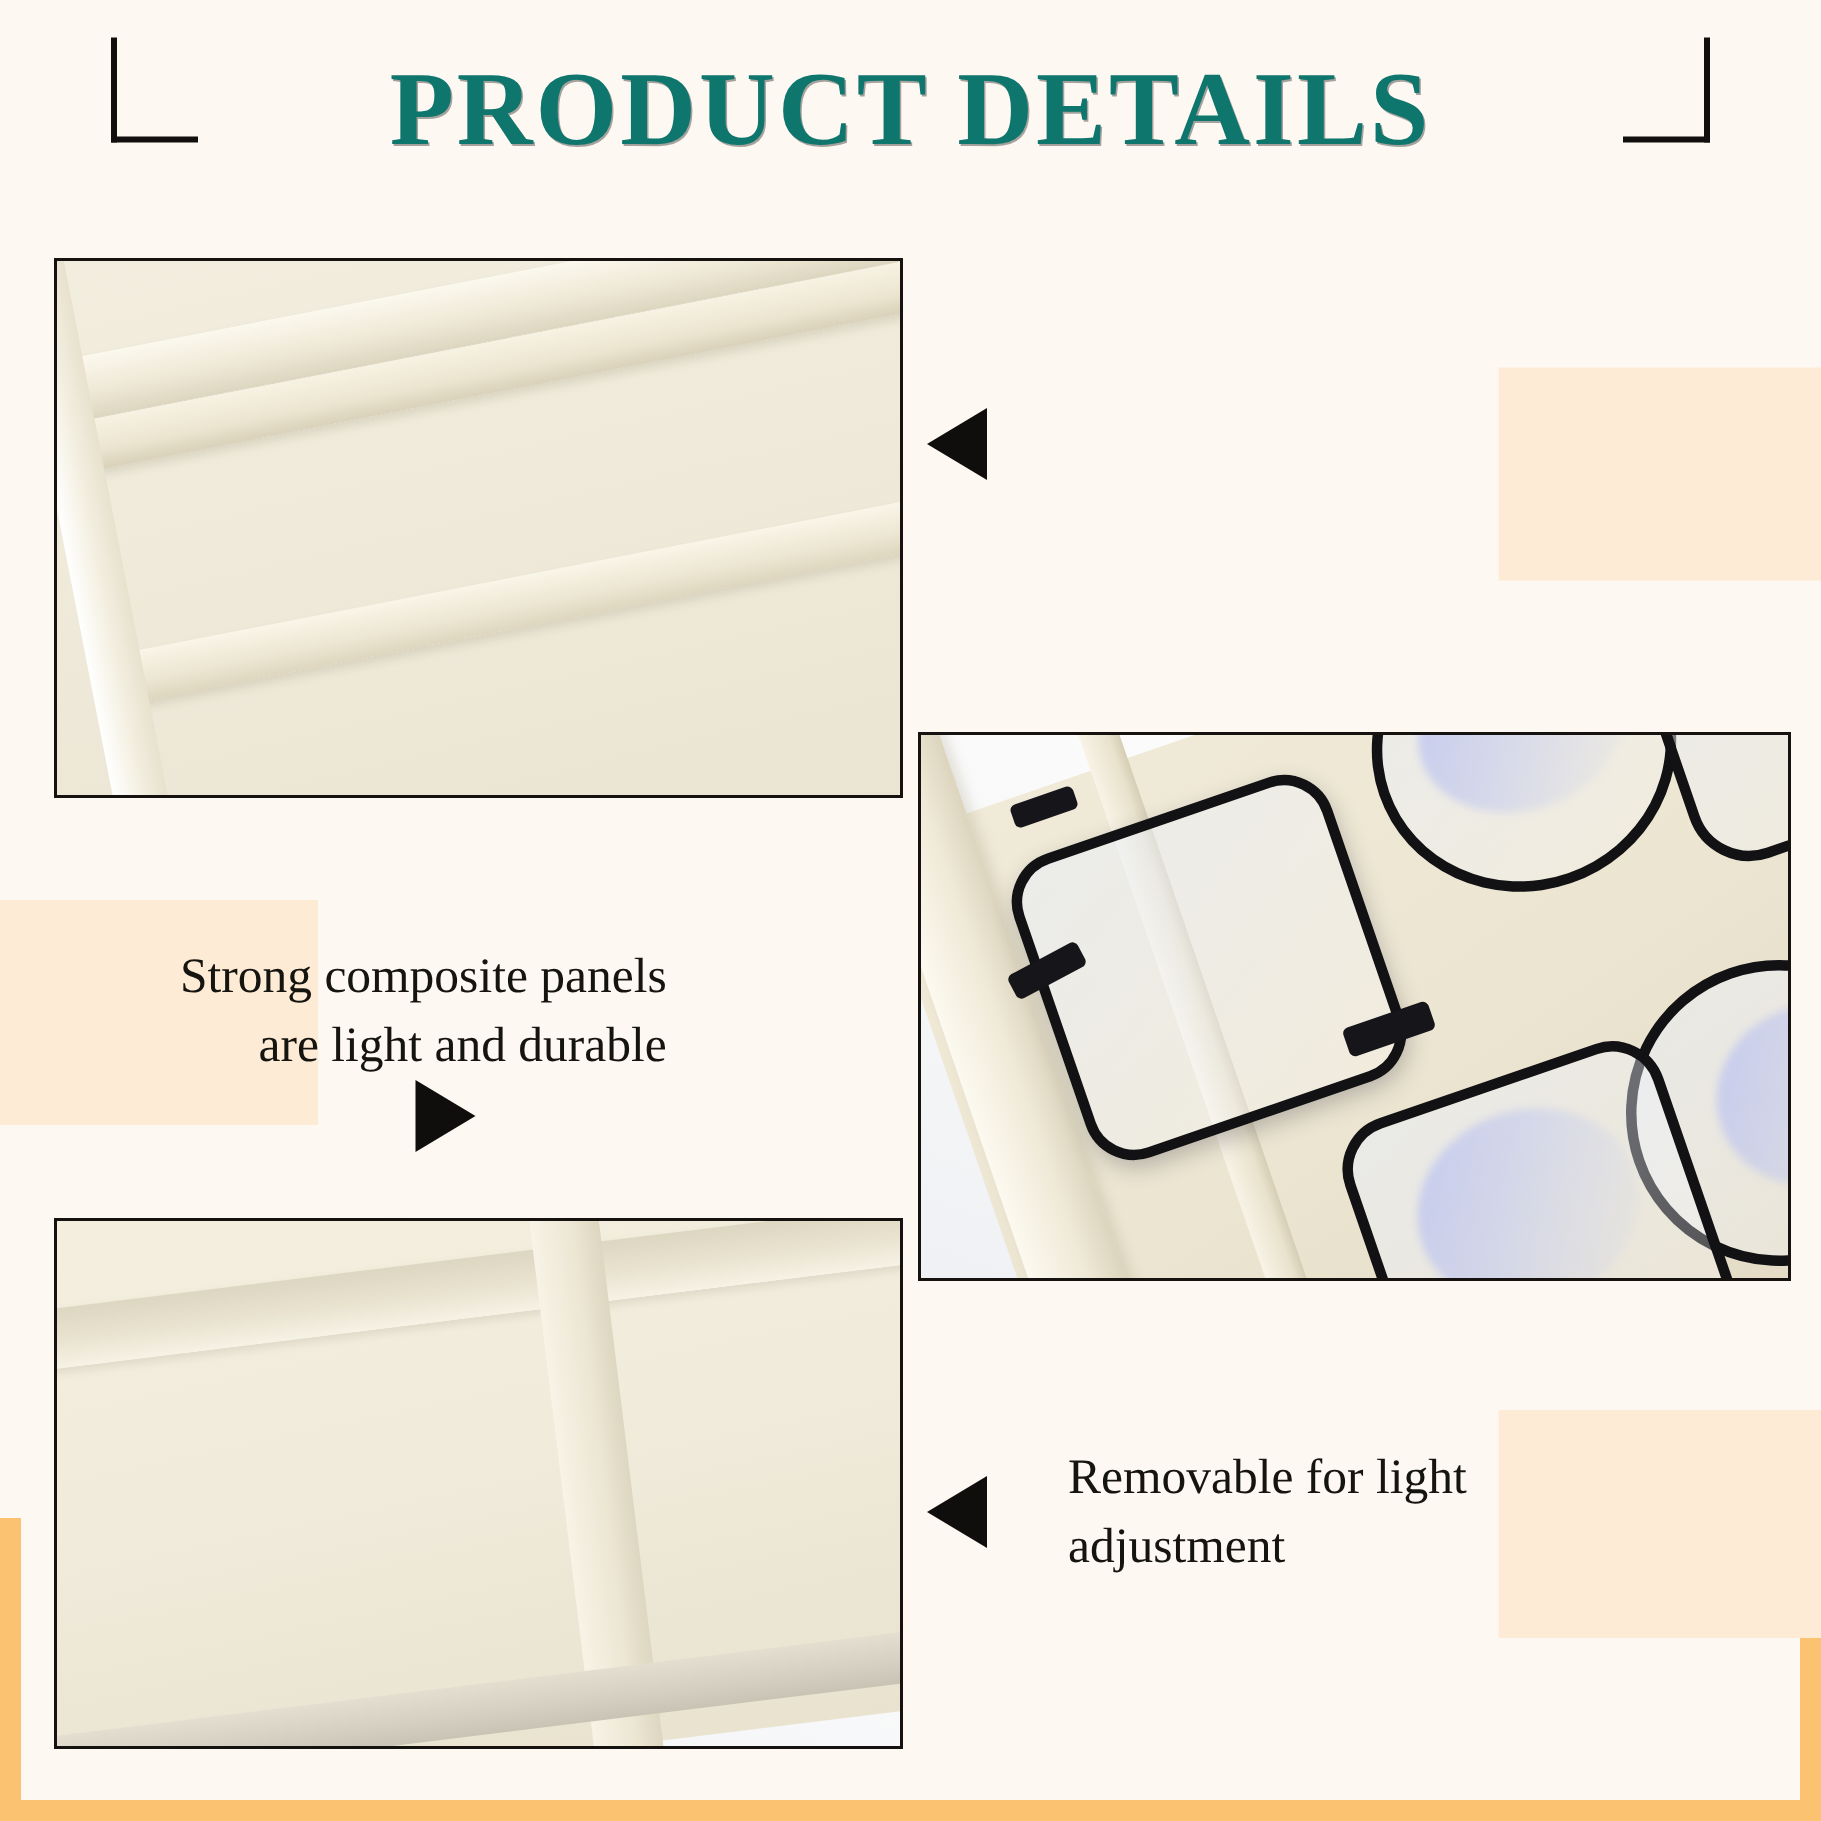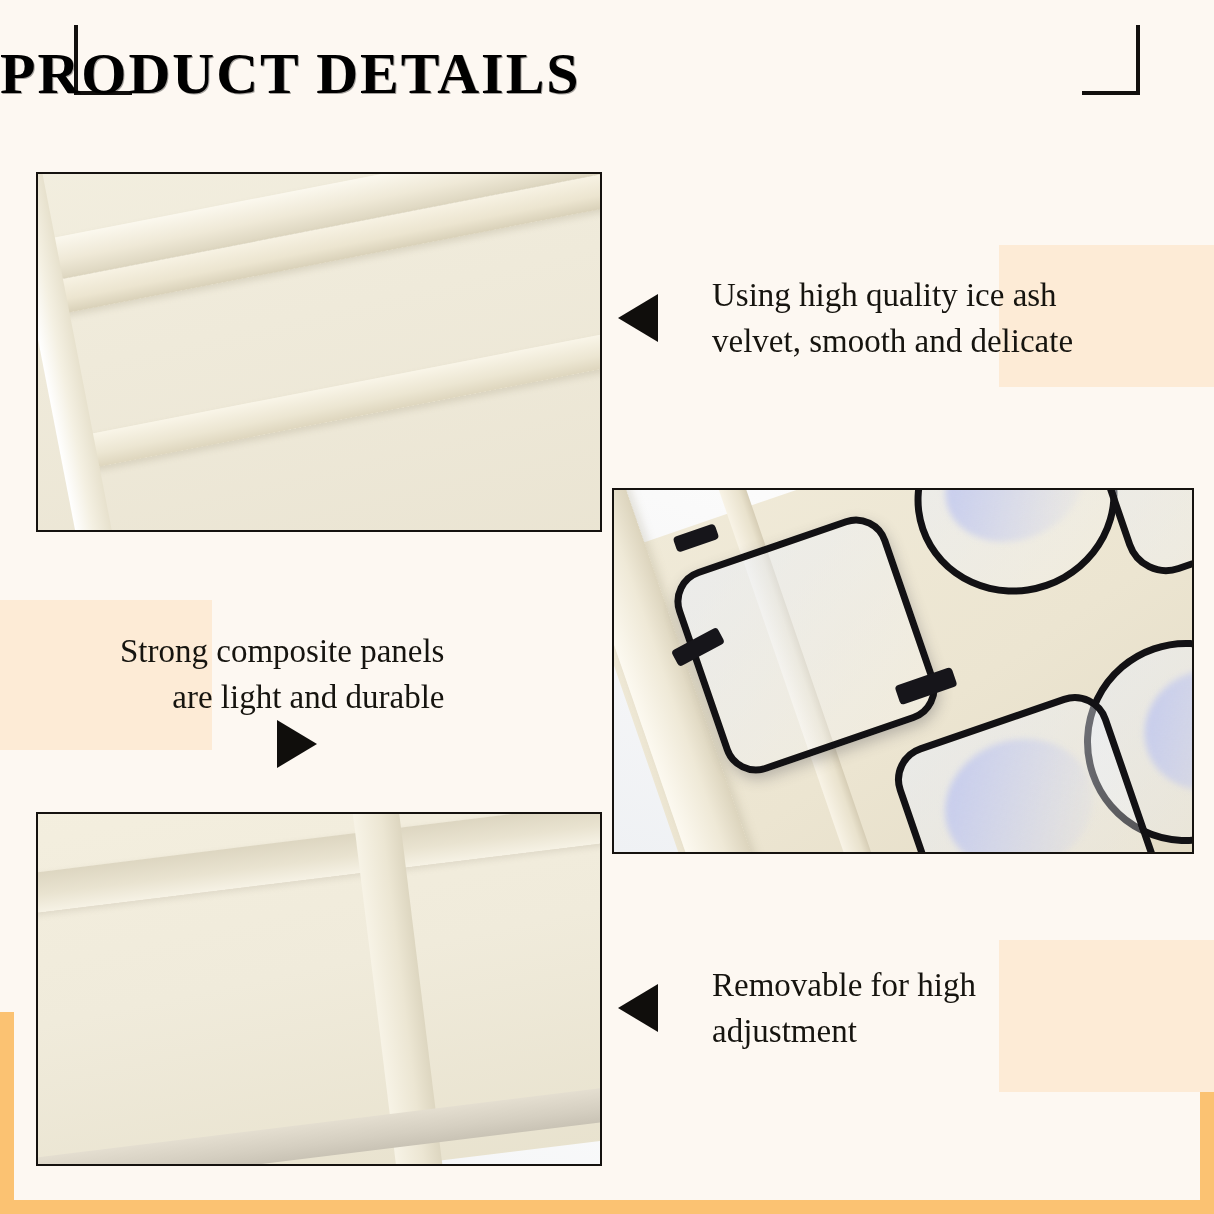--- a/index.html
+++ b/index.html
@@ -47,25 +47,26 @@
   .bracket-left::after  { left: 0; bottom: 0; width: 58px; height: 4px; }
   
   .bracket-right { right: 74px; top: 25px; }
   .bracket-right::before { right: 0; top: 0; width: 4px; height: 70px; }
   .bracket-right::after  { right: 0; bottom: 0; width: 58px; height: 4px; }
 
   .page-title {
     position: absolute;
     left: 0; right: 0;
     top: 26px;
+    text-align: center;
     font-family: "Liberation Serif", "DejaVu Serif", serif;
-    font-size: 58px;
+    font-size: 70px;
     line-height: 96px;
     letter-spacing: 2px;
-    color: #000000;
+    color: #0f766e;
     font-variant: small-caps;
     font-weight: 700;
     white-space: nowrap;
     text-shadow: 1px 1px 0 rgba(0,0,0,0.35);
   }
 
   
   .accent-block {
     position: absolute;
     background: #fdebd6;
@@ -337,27 +338,25 @@
     <div class="p3-bg"></div>
     <div class="p3-panel"></div>
     <div class="p3-groove"></div>
     <div class="p3-lip"></div>
     <div class="p3-thickness"></div>
   </div>
 </div>
 
 <div class="callout callout-1">
   <div class="arrow arrow-left"></div>
-  <div class="callout-text">Using high quality ice ash
-velvet, smooth and delicate</div>
 </div>
 
 <div class="callout callout-2">
   <div class="callout-text">Strong composite panels
 are light and durable</div>
   <div class="arrow arrow-right"></div>
 </div>
 
 <div class="callout callout-3">
   <div class="arrow arrow-left"></div>
-  <div class="callout-text">Removable for high
+  <div class="callout-text">Removable for light
 adjustment</div>
 </div>
 
 </body></html>

